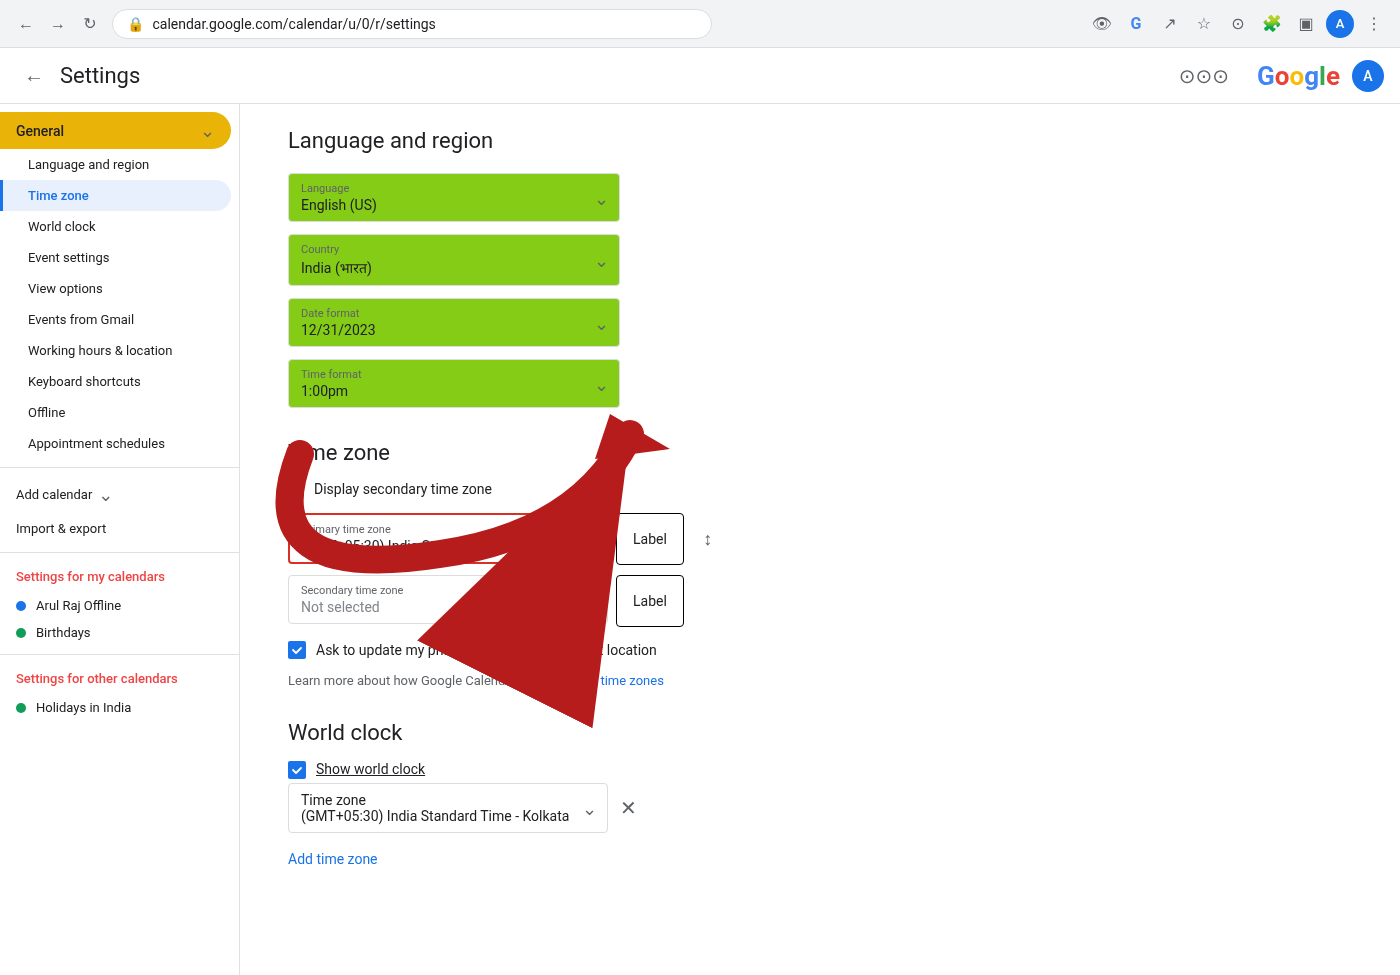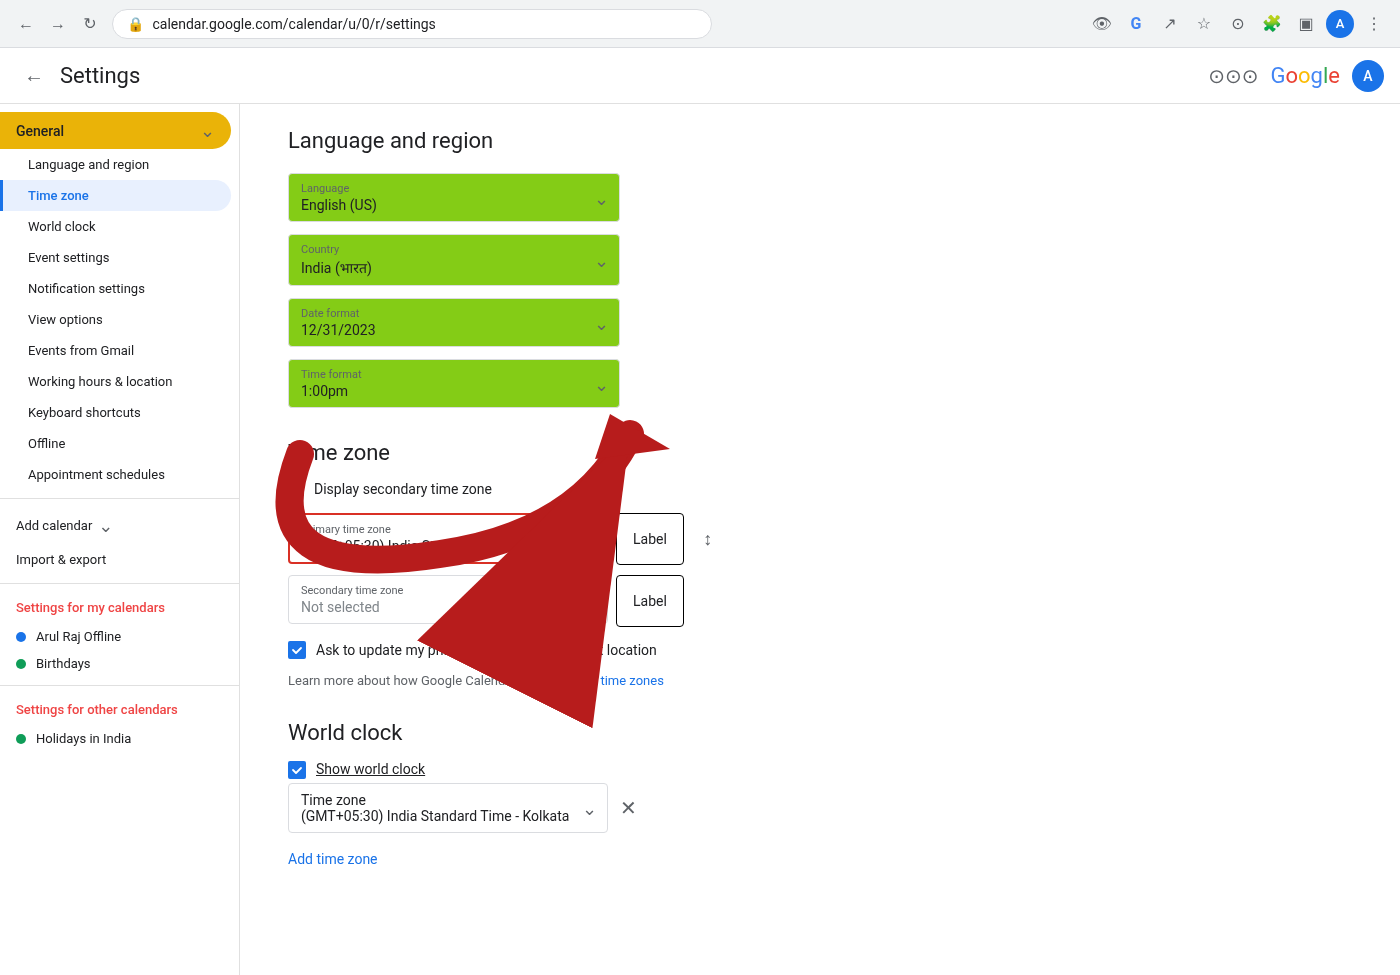--- a/index.html
+++ b/index.html
@@ -57,21 +57,21 @@
       background: none; border: none; cursor: pointer;
       width: 36px; height: 36px; border-radius: 50%;
       display: flex; align-items: center; justify-content: center;
       color: #5f6368; font-size: 20px;
     }
     .app-title {
       font-size: 22px; font-weight: 400; color: #202124; margin-left: 8px;
     }
     .header-right { margin-left: auto; display: flex; align-items: center; gap: 12px; }
     .google-apps-icon { color: #5f6368; font-size: 20px; cursor: pointer; }
-    .google-logo { font-size: 22px; font-weight: 400; }
+    .google-logo { font-size: 26px; font-weight: 700; margin-left: 16px; }
     .google-logo span:nth-child(1) { color: #4285f4; }
     .google-logo span:nth-child(2) { color: #ea4335; }
     .google-logo span:nth-child(3) { color: #fbbc05; }
     .google-logo span:nth-child(4) { color: #4285f4; }
     .google-logo span:nth-child(5) { color: #34a853; }
     .google-logo span:nth-child(6) { color: #ea4335; }
     .user-avatar {
       width: 32px; height: 32px; border-radius: 50%;
       background: #1a73e8; color: #fff;
       display: flex; align-items: center; justify-content: center;
@@ -343,23 +343,20 @@
     <div class="sidebar-item active">
       <span>Time zone</span>
     </div>
     <div class="sidebar-item">
       <span>World clock</span>
     </div>
     <div class="sidebar-item">
       <span>Event settings</span>
     </div>
     <div class="sidebar-item">
-      <span>Notification settings</span>
-    </div>
-    <div class="sidebar-item">
       <span>View options</span>
     </div>
     <div class="sidebar-item">
       <span>Events from Gmail</span>
     </div>
     <div class="sidebar-item">
       <span>Working hours &amp; location</span>
     </div>
     <div class="sidebar-item">
       <span>Keyboard shortcuts</span>

